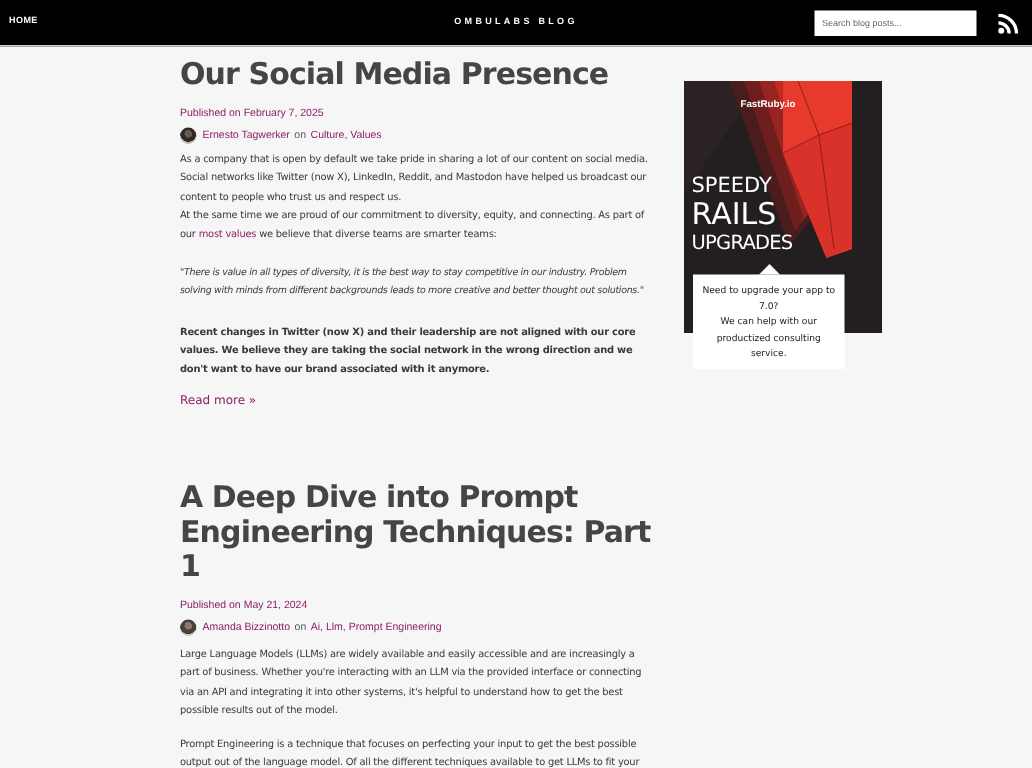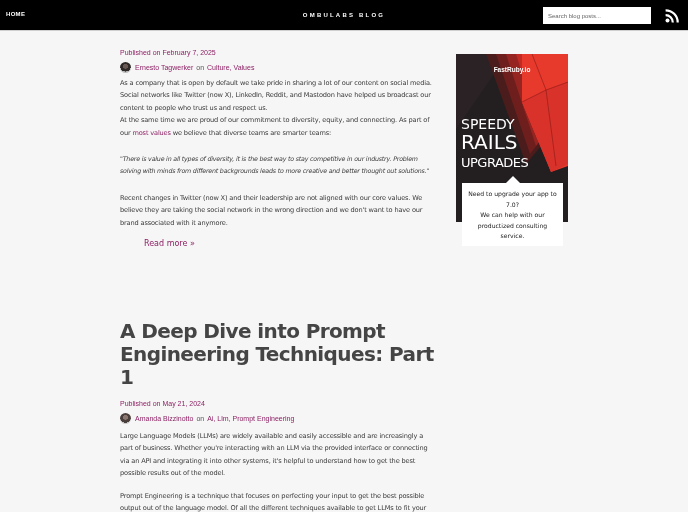--- a/index.html
+++ b/index.html
@@ -67,26 +67,26 @@
     }
     .body-text p { margin-top: 0; }
     .body-text a { color: #8c1f63; text-decoration: none; }
     .quote {
       font-style: italic; font-size: 6.3px; line-height: 12.4px; color: #3a3a3a;
       margin-top: 14px !important; letter-spacing: -0.2px;
     }
     .read-more {
       display: inline-block; margin-top: 10px;
       font-family: "DejaVu Sans", sans-serif;
-      font-size: 8px; color: #8c1f63; text-decoration: none; margin-left: 24px;
+      font-size: 8px; color: #8c1f63; text-decoration: none;
     }
 
     
     .ad {
-      position: absolute; left: 456px; top: 54px; width: 112px; height: 168px;
+      position: absolute; left: 456px; top: 54px; width: 132px; height: 168px;
       background: #231f20; overflow: hidden; cursor: pointer;
     }
     .ad svg.gem { position: absolute; left: 0; top: 0; }
     .ad-brand {
       position: absolute; left: 0; width: 112px; top: 12px; text-align: center;
       font-size: 6.5px; font-weight: bold; color: #fff;
     }
     .ad-headline {
       position: absolute; left: 5px; top: 62px; color: #fff;
       font-family: "DejaVu Sans", sans-serif;
@@ -116,38 +116,39 @@
   <svg class="rss-icon" viewBox="0 0 14 14">
     <circle cx="2.5" cy="11.5" r="2" fill="#fff"></circle>
     <path d="M0.6 6.2 A7.2 7.2 0 0 1 7.8 13.4" stroke="#fff" stroke-width="2.2" fill="none"></path>
     <path d="M0.6 1.3 A12.1 12.1 0 0 1 12.7 13.4" stroke="#fff" stroke-width="2.2" fill="none"></path>
   </svg>
 </div>
 
 <div class="main">
 
   <article class="post" style="top:6px;">
+    <a class="post-title">Our Social Media Presence</a>
     <div class="post-meta" style="margin-top:10px;">Published on February 7, 2025</div>
     <div class="author-row">
       <span class="avatar"></span>
       <a>Ernesto Tagwerker</a>
       <span class="on">on</span>
       <a>Culture</a>
         <span style="color:#8c1f63">,&nbsp;</span>
         <a>Values</a>
     </div>
     <div class="body-text" style="margin-top:4px;">
       <p>As a company that is open by default we take pride in sharing a lot of our content on social media. Social networks like Twitter (now X), LinkedIn, Reddit, and Mastodon have helped us broadcast our content to people who trust us and respect us.</p>
       <p>
         <span>At the same time we are proud of our commitment to diversity, equity, and connecting. As part of our</span>
         <a>most values</a>
         <span>we believe that diverse teams are smarter teams:</span>
       </p>
       <p class="quote">"There is value in all types of diversity, it is the best way to stay competitive in our industry. Problem solving with minds from different backgrounds leads to more creative and better thought out solutions."</p>
-      <p style="margin-top:14px;">Recent changes in Twitter (now X) and their leadership are not aligned with our core values. We believe they are taking the social network in the wrong direction and we don't want to have our brand associated with it anymore.</p>
+      <p style="margin-top:14px;font-weight:bold;">Recent changes in Twitter (now X) and their leadership are not aligned with our core values. We believe they are taking the social network in the wrong direction and we don't want to have our brand associated with it anymore.</p>
     </div>
     <a class="read-more">Read more »</a>
   </article>
 
   <article class="post" style="top:288px;">
     <a class="post-title">A Deep Dive into Prompt Engineering Techniques: Part 1</a>
     <div class="post-meta" style="margin-top:10px;">Published on May 21, 2024</div>
     <div class="author-row">
       <span class="avatar amanda"></span>
       <a>Amanda Bizzinotto</a>

